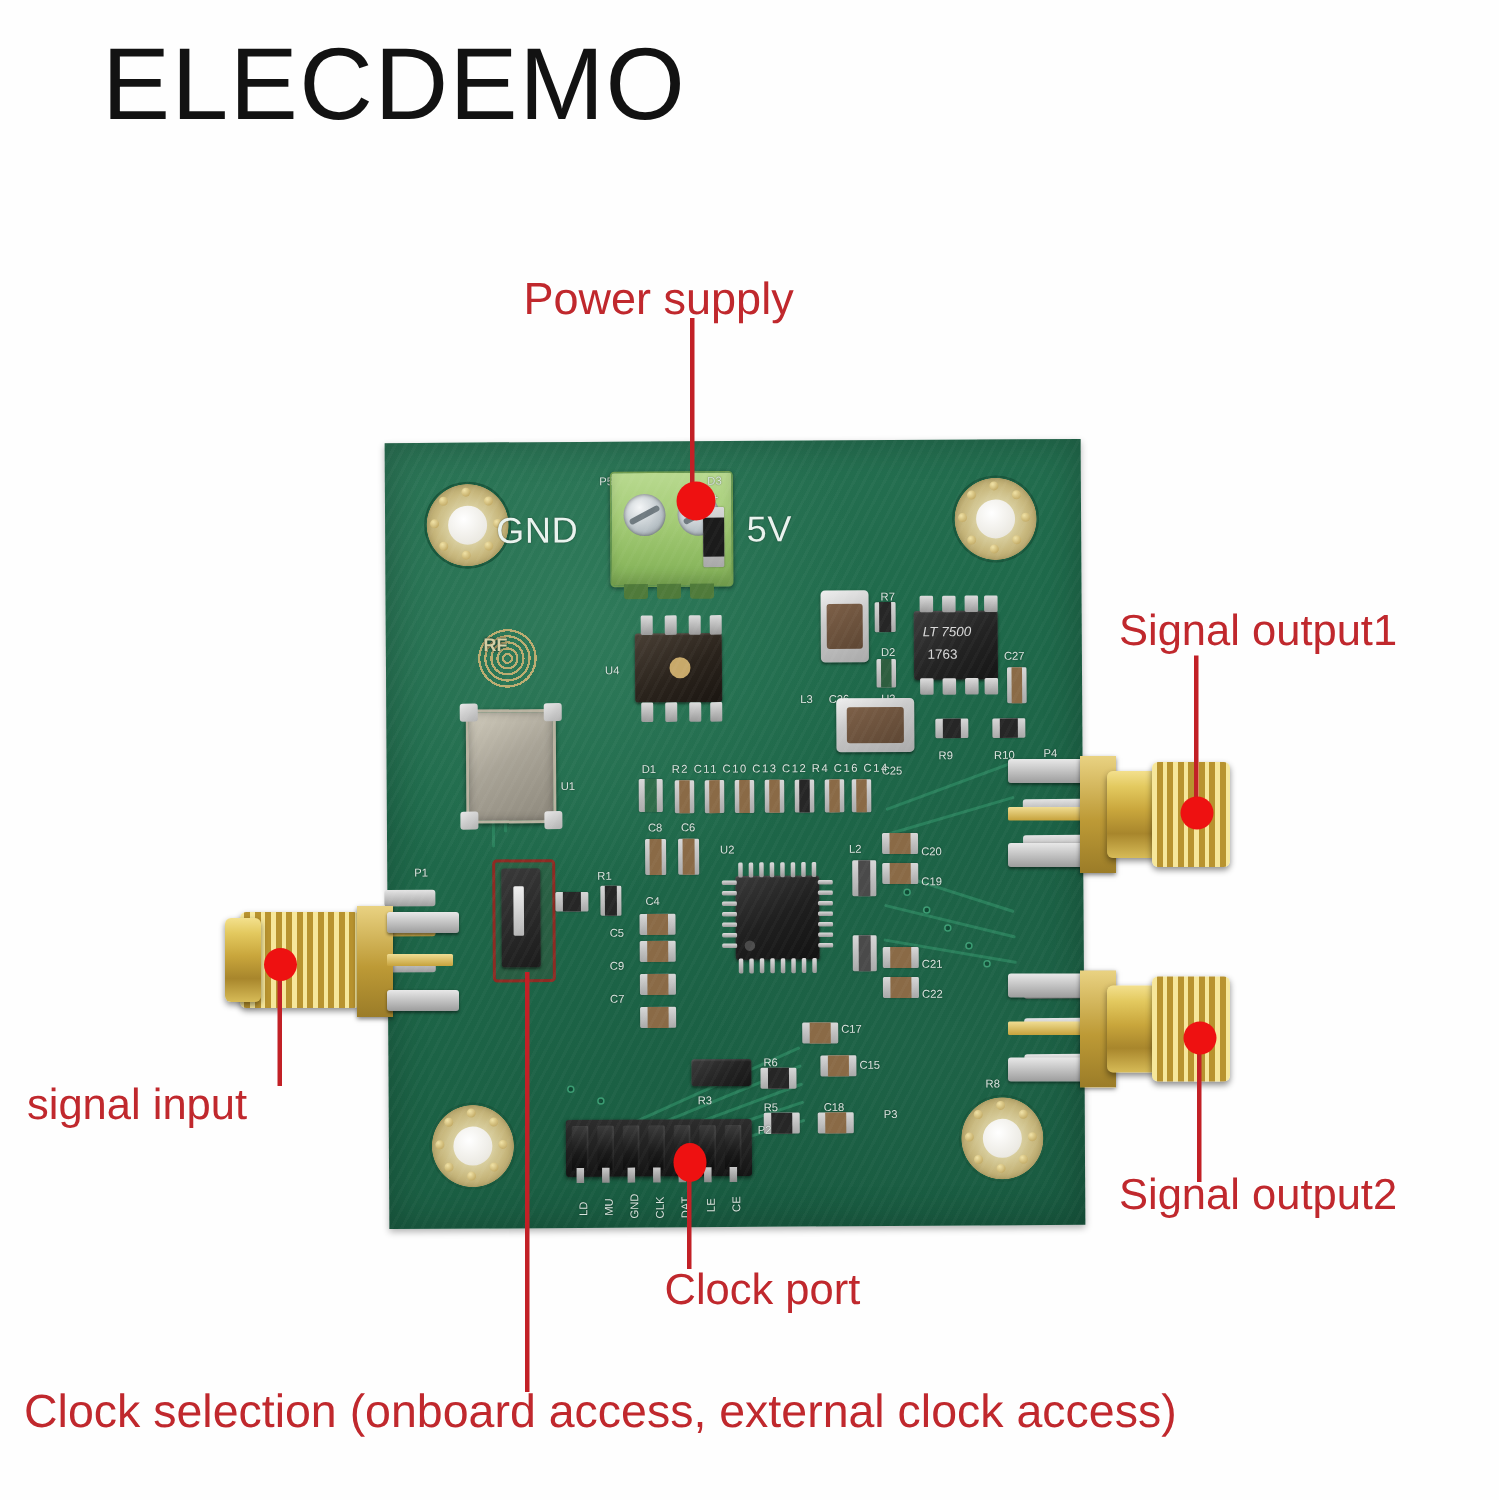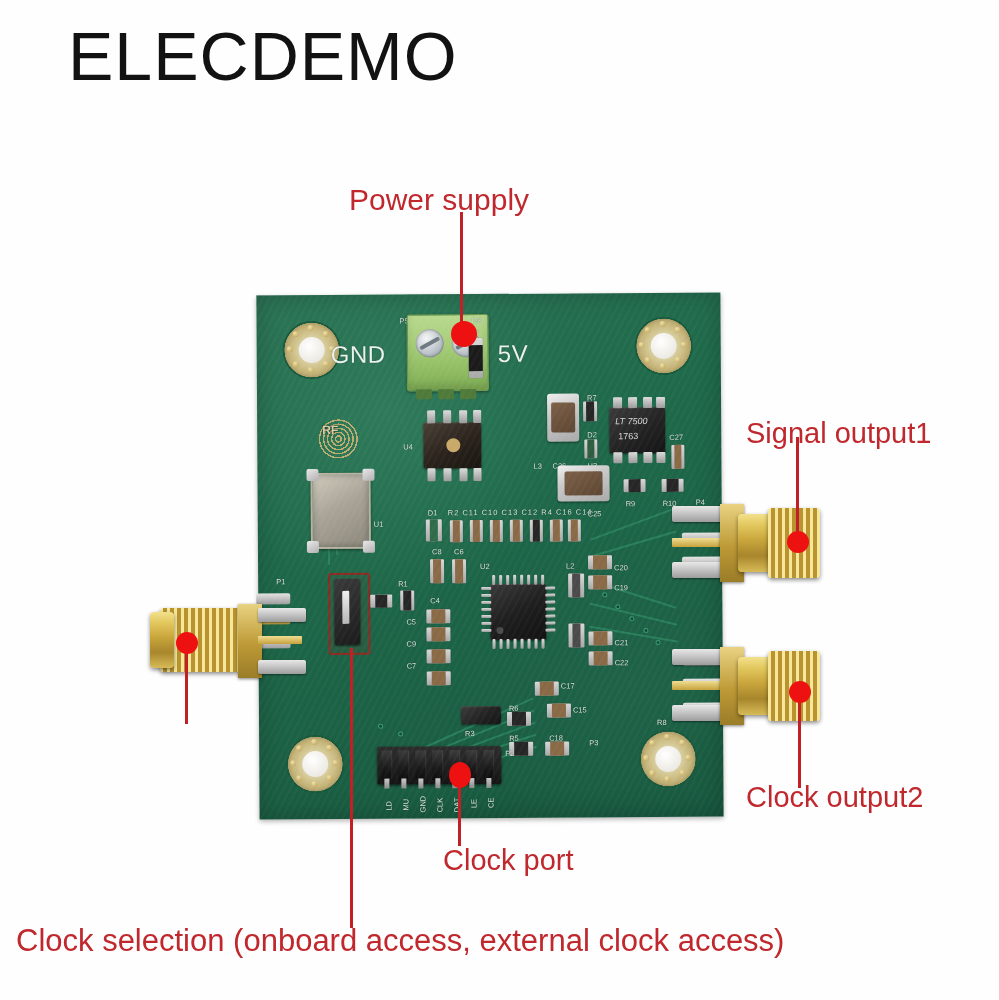--- a/index.html
+++ b/index.html
@@ -19,21 +19,21 @@
     color:#121212;line-height:1;margin-left:22px;
   }
 
   
   .anno{
     position:absolute;color:#c0282d;
     font-family:"Liberation Sans", sans-serif;
     font-weight:400;white-space:nowrap;line-height:1;
   }
   .anno-power{left:349px;top:185px;font-size:30px;}
-  .anno-out1{left:746px;top:419px;font-size:29px;}
+  .anno-out1{left:746px;top:407px;font-size:29px;}
   .anno-out2{left:746px;top:783px;font-size:29px;}
   .anno-in{left:18px;top:723px;font-size:29px;}
   .anno-data{left:443px;top:846px;font-size:29px;}
   .anno-clock{left:16px;top:925px;font-size:31px;}
 
   
   .lead{position:absolute;background:#c22026;}
   .vline{width:3px;}
   .dot{
     position:absolute;border-radius:50%;
@@ -607,17 +607,18 @@
   <div class="lead vline" style="left:185px;top:642px;height:82px;"></div>
   <div class="dot" style="left:176px;top:632px;width:22px;height:22px;"></div>
 
   <div class="lead vline" style="left:458px;top:780px;height:66px;"></div>
   <div class="dot" style="left:449px;top:762px;width:22px;height:26px;"></div>
 
   <div class="lead vline" style="left:350px;top:648px;height:280px;"></div>
 
   <div class="anno anno-power">Power supply</div>
   <div class="anno anno-out1">Signal output1</div>
-  <div class="anno anno-out2">Clock output2</div>
+  <div class="anno anno-out2">Signal output2</div>
+  <div class="anno anno-in">signal input</div>
   <div class="anno anno-data">Clock port</div>
   <div class="anno anno-clock">Clock selection (onboard access, external clock access)</div>
 
 </div>
 
 </body></html>

